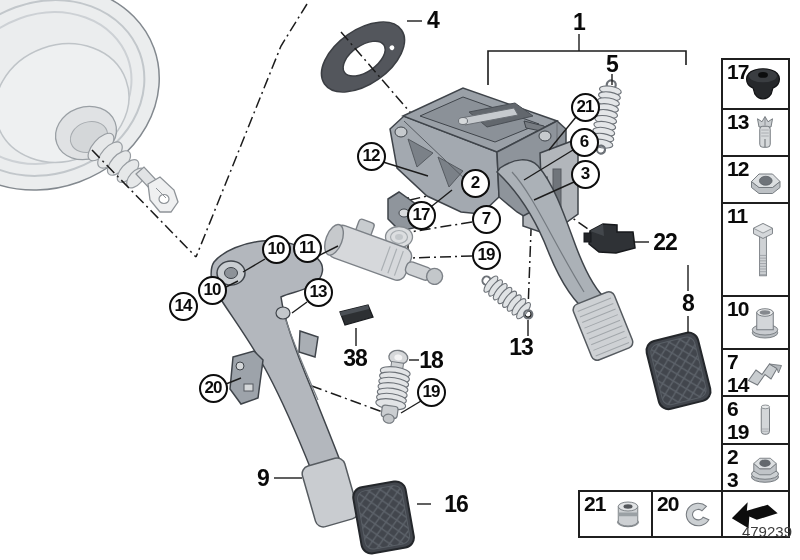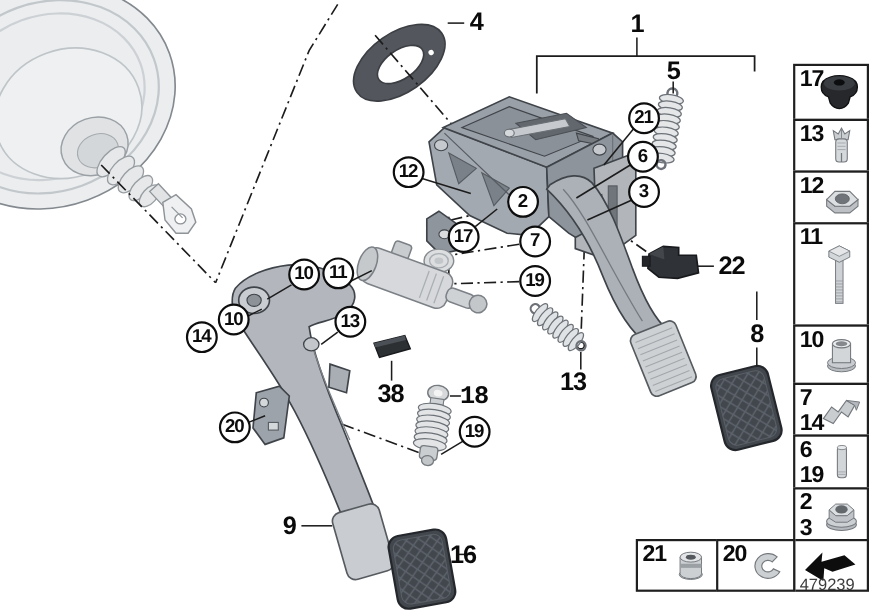--- a/index.html
+++ b/index.html
@@ -17,21 +17,21 @@
            background:#fff;z-index:4;}
   .legend-nums{position:absolute;left:4px;top:0;font-weight:bold;font-size:21px;
            line-height:23px;color:#0a0a0a;}
   .legend-nums span{display:block;letter-spacing:-1px;}
   .legend-icon{position:absolute;right:2px;top:50%;transform:translateY(-50%);
            width:42px;height:38px;}
   .legend-icon.centered{right:auto;left:50%;transform:translate(-50%,-50%);}
   .ic-hex-bolt-icon{height:86px;width:38px;right:6px;}
   .ic-cross-reference-arrow-icon{width:58px;height:40px;}
   .ic-grommet-icon{width:46px;height:42px;}
-  #drawing-number{position:absolute;left:712px;top:523px;width:80px;text-align:center;
+  #drawing-number{position:absolute;left:712px;top:523px;width:80px;text-align:right;
            font-size:15px;color:#3c3c3c;z-index:4;}
 </style>
 </head>
 <body>
 
 <div id="stage">
 
 <svg id="art" width="800" height="560" viewBox="0 0 800 560">
   <defs>
     <pattern id="diamondPat" width="11" height="11" patternUnits="userSpaceOnUse">
@@ -315,24 +315,24 @@
       <div class="callout" style="left: 168.5px; top: 291.5px;">14</div>
       <div class="callout" style="left: 303.5px; top: 277.5px;">13</div>
       <div class="callout" style="left: 198.5px; top: 373.5px;">20</div>
       <div class="callout" style="left: 416.5px; top: 377.5px;">19</div>
       <div class="plain-label" style="left: 433px; top: 20px;">4</div>
       <div class="plain-label" style="left: 579px; top: 22px;">1</div>
       <div class="plain-label" style="left: 612px; top: 64px;">5</div>
       <div class="plain-label" style="left: 665px; top: 242px;">22</div>
       <div class="plain-label" style="left: 688px; top: 303px;">8</div>
       <div class="plain-label" style="left: 521px; top: 347px;">13</div>
-      <div class="plain-label" style="left: 431px; top: 360px; font-family: Liberation Mono, monospace;">18</div>
+      <div class="plain-label" style="left: 431px; top: 360px;">18</div>
       <div class="plain-label" style="left: 355px; top: 358px;">38</div>
       <div class="plain-label" style="left: 263px; top: 478px;">9</div>
-      <div class="plain-label" style="left: 421px; top: 504px;">16</div>
+      <div class="plain-label" style="left: 456px; top: 504px;">16</div>
       <div class="legend-box" style="left: 721px; top: 58px; width: 69px; height: 52px;">
         <div class="legend-nums">
           <span>17</span>
         </div>
         <svg class="legend-icon ic-grommet-icon">
           <use href="#sym-grommet-icon" xlink:href="#sym-grommet-icon"></use>
         </svg>
       </div>
       <div class="legend-box" style="left: 721px; top: 108px; width: 69px; height: 49px;">
         <div class="legend-nums">

